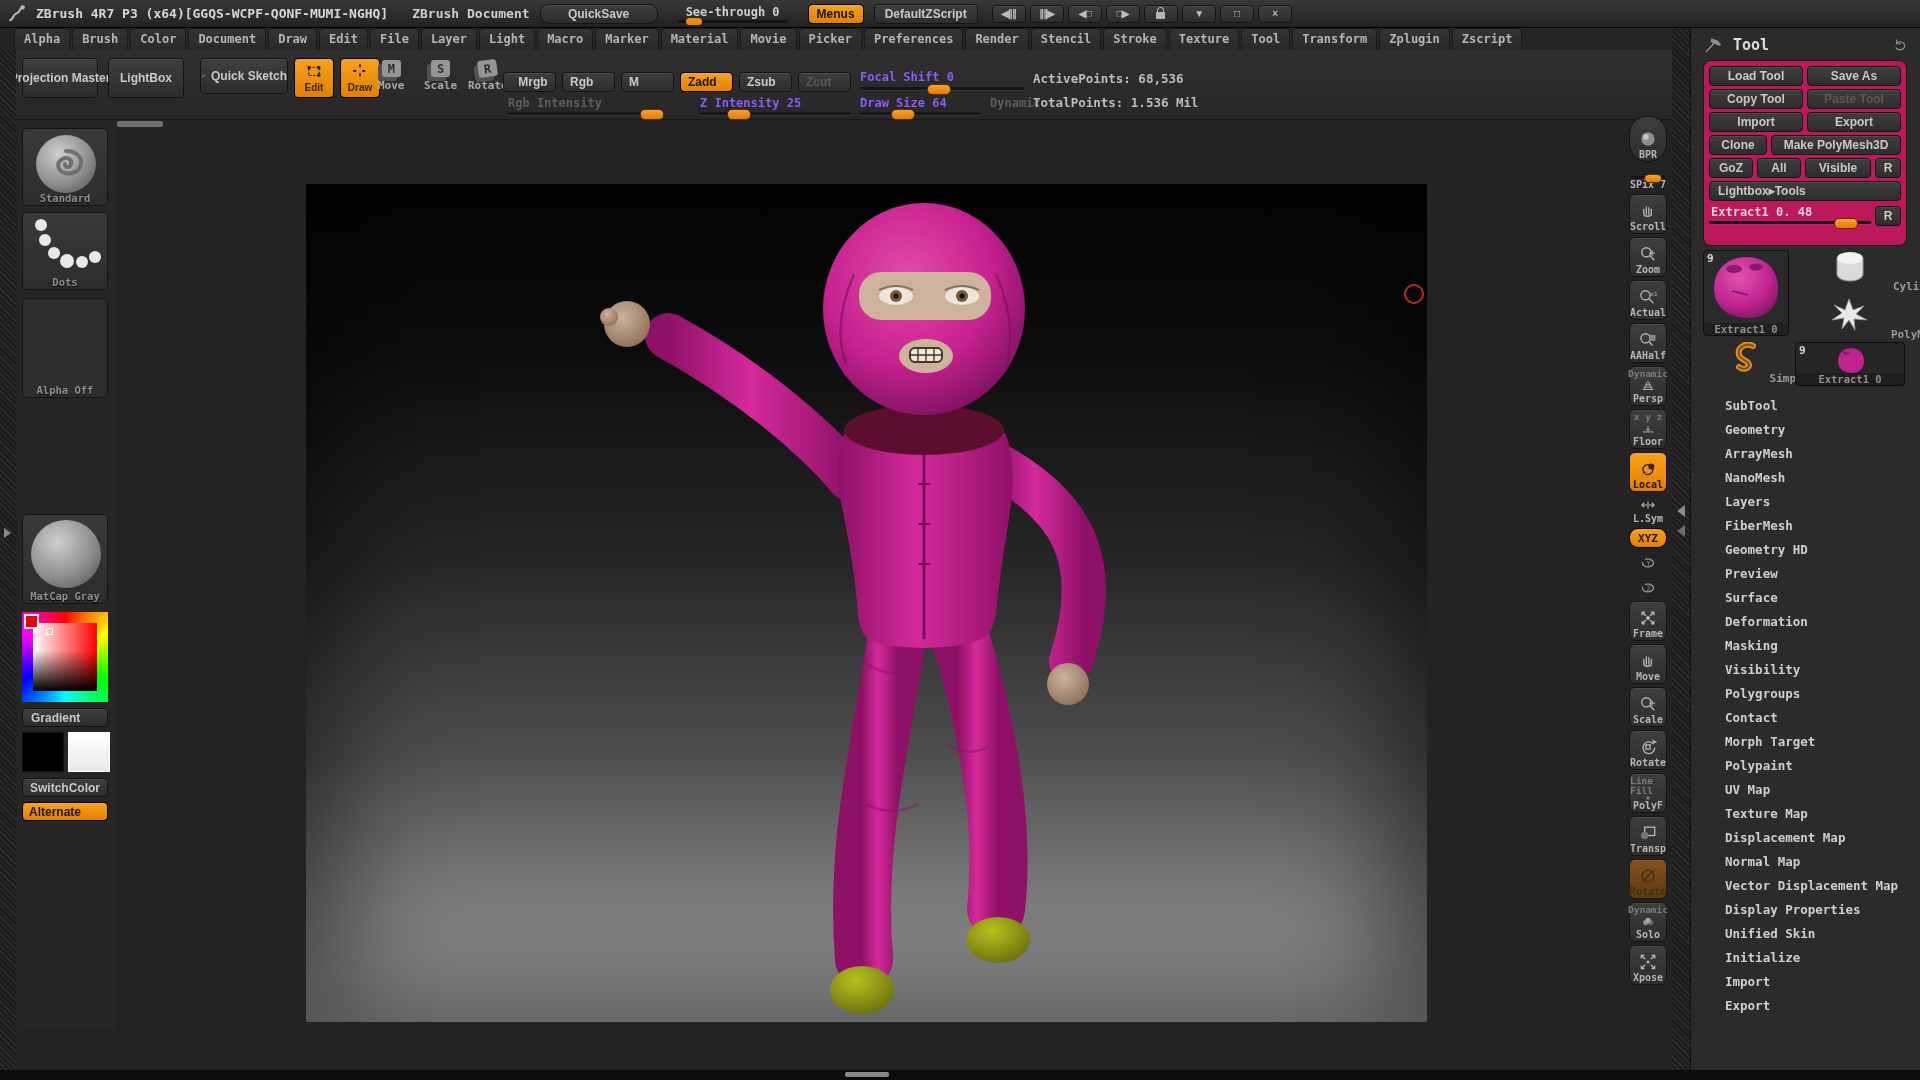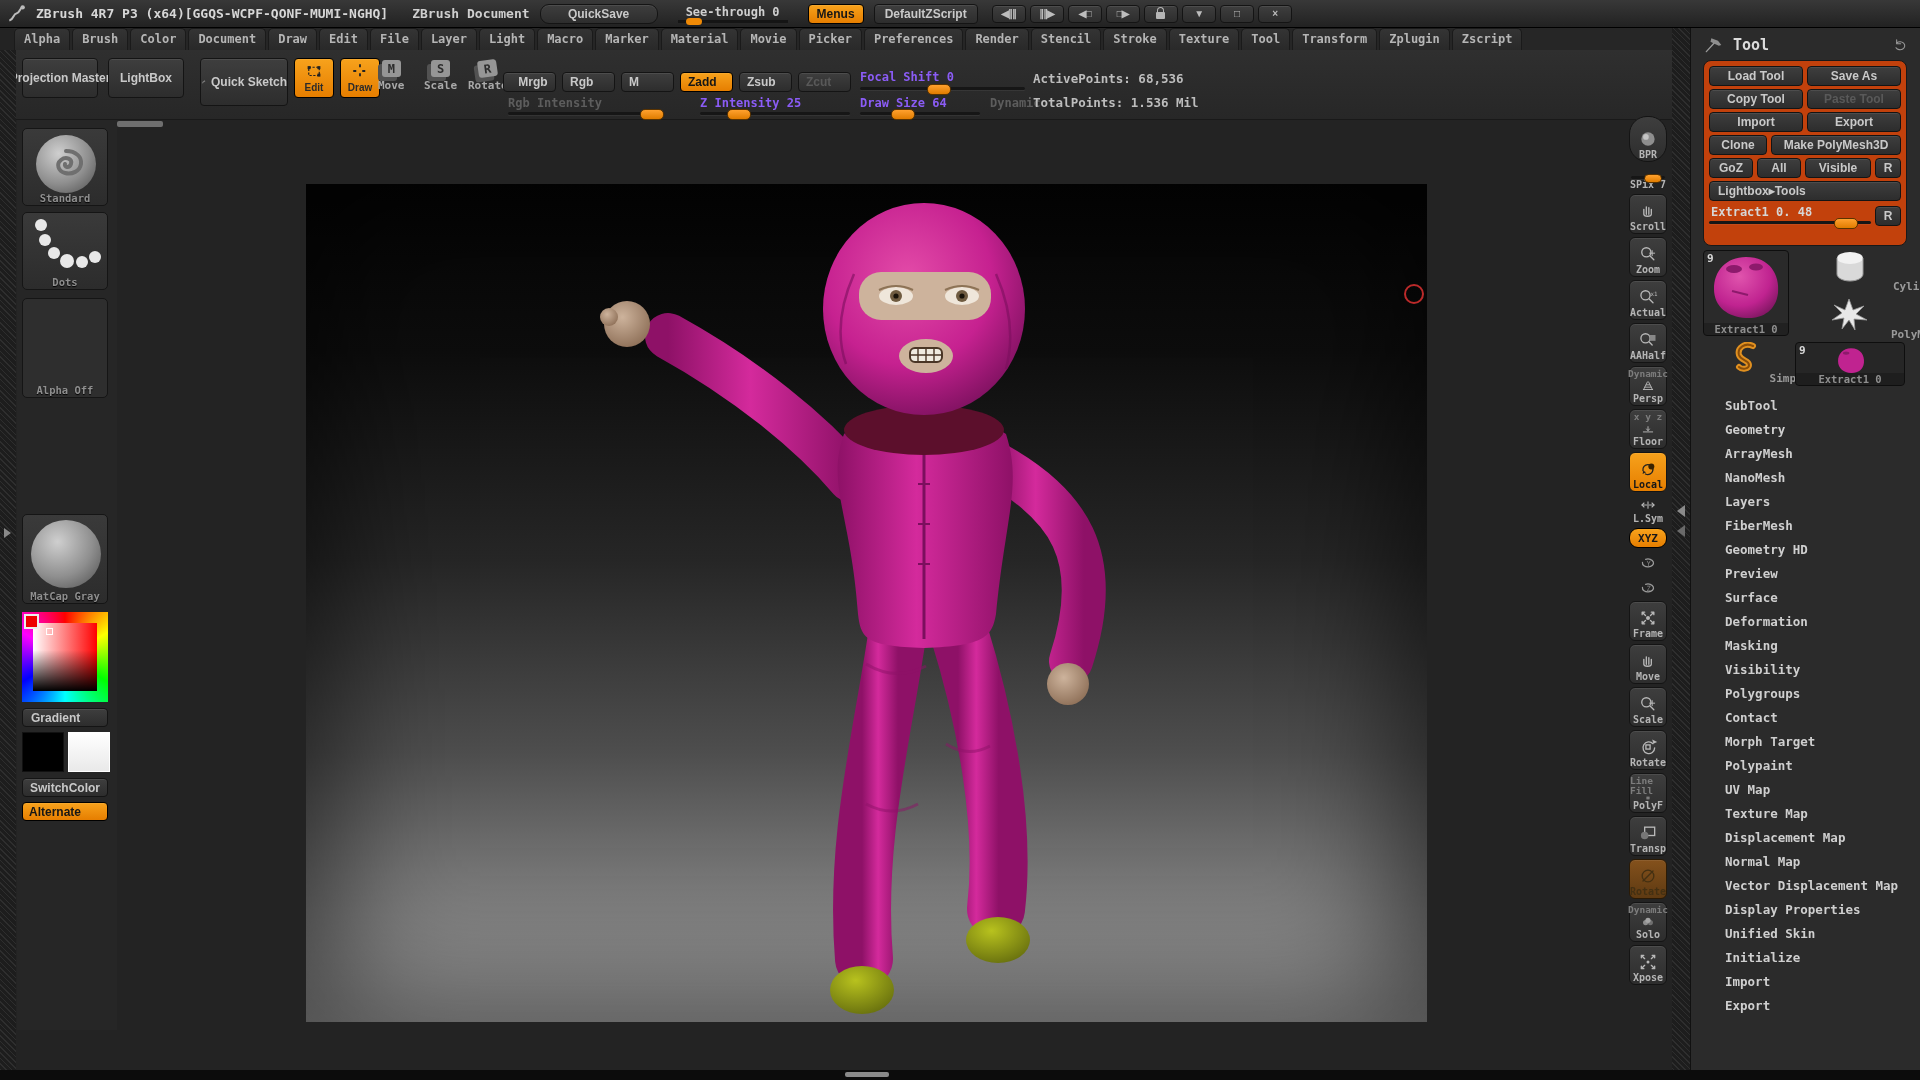--- a/index.html
+++ b/index.html
@@ -88,21 +88,21 @@
   .rsbtn.t-flat{height:30px}
   .rsbtn.t-pill{height:20px;background:linear-gradient(#f7a21c,#e67e00);border:1px solid #000;border-radius:9px;justify-content:center}
   .rsbtn.t-pill .rlabel{color:#181818;font-size:11px}
   .rsbtn.t-mini{height:22px;opacity:.8}
 
   
   .toolpanel{left:1690px;top:28px;width:230px;height:1052px;background:#2b2b2b;border-left:1px solid #111}
   .panelhead{position:absolute;left:0;top:4px;width:100%;height:26px;display:flex;align-items:center;padding:0 12px;gap:10px}
   .panelhead .ptitle{font-size:15px;font-weight:bold;color:#dcdcdc;flex:1}
   .panelhead svg{stroke:#9a9a9a;fill:none;stroke-width:1.6;stroke-linecap:round}
-  .groupbox{position:absolute;left:12px;top:32px;width:204px;height:186px;background:#c2410c;border:1px solid #191919;border-radius:8px;padding:5px;display:flex;flex-direction:column;gap:3px}
+  .groupbox{position:absolute;left:12px;top:32px;width:204px;height:186px;background:#be185d;border:1px solid #191919;border-radius:8px;padding:5px;display:flex;flex-direction:column;gap:3px}
   .grow{display:flex;gap:4px}
   .grow .btn{height:20px;flex:1}
   .grow .btn.sq{flex:0 0 26px}
   .extract-row{display:flex;align-items:center;gap:4px;margin-top:2px}
   .extract-slider{flex:1;position:relative;height:18px}
   .extract-slider .slabel{font-weight:bold;font-size:12px;color:#d6d6d6;position:absolute;top:-2px;left:2px}
   .extract-slider .track{position:absolute;left:0;right:0;bottom:1px}
   .thumbs{position:absolute;left:12px;top:222px;width:204px;height:136px}
   .bigthumb{position:absolute;border:1px solid #0e0e0e;border-radius:4px;background:linear-gradient(#4a4a4a,#333)}
   .bigthumb .cap{position:absolute;left:0;right:0;bottom:0;text-align:center;font-size:10.5px;color:#8f8f8f;font-weight:bold;background:rgba(20,20,20,.4)}
@@ -299,21 +299,21 @@
     <span class="menu-item">Zplugin</span>
     <span class="menu-item">Zscript</span>
   </div>
 
 <div class="abs topshelf"></div>
 
 <button class="abs btn twolines" style="left:22px;top:58px;width:76px;height:40px">
     <span>Projection Master</span>
   </button>
 <button class="abs btn" style="left:108px;top:58px;width:76px;height:40px">LightBox</button>
-<button class="abs btn" style="left:200px;top:58px;width:88px;height:48px;gap:5px">
+<button class="abs btn" style="left:200px;top:58px;width:88px;height:36px;gap:5px">
   <svg width="18" height="18">
       <use href="#i-pencil"></use>
     </svg>
   <span class="twolines" style="display:flex">Quick Sketch</span>
 </button>
 <button class="abs btn active twolines" style="left:294px;top:58px;width:40px;height:40px">
   <svg width="20" height="18" style="stroke:#222;fill:none;stroke-width:1.6">
       <use href="#i-editrect"></use>
     </svg>
   <span class="toolicon-label">Edit</span>

